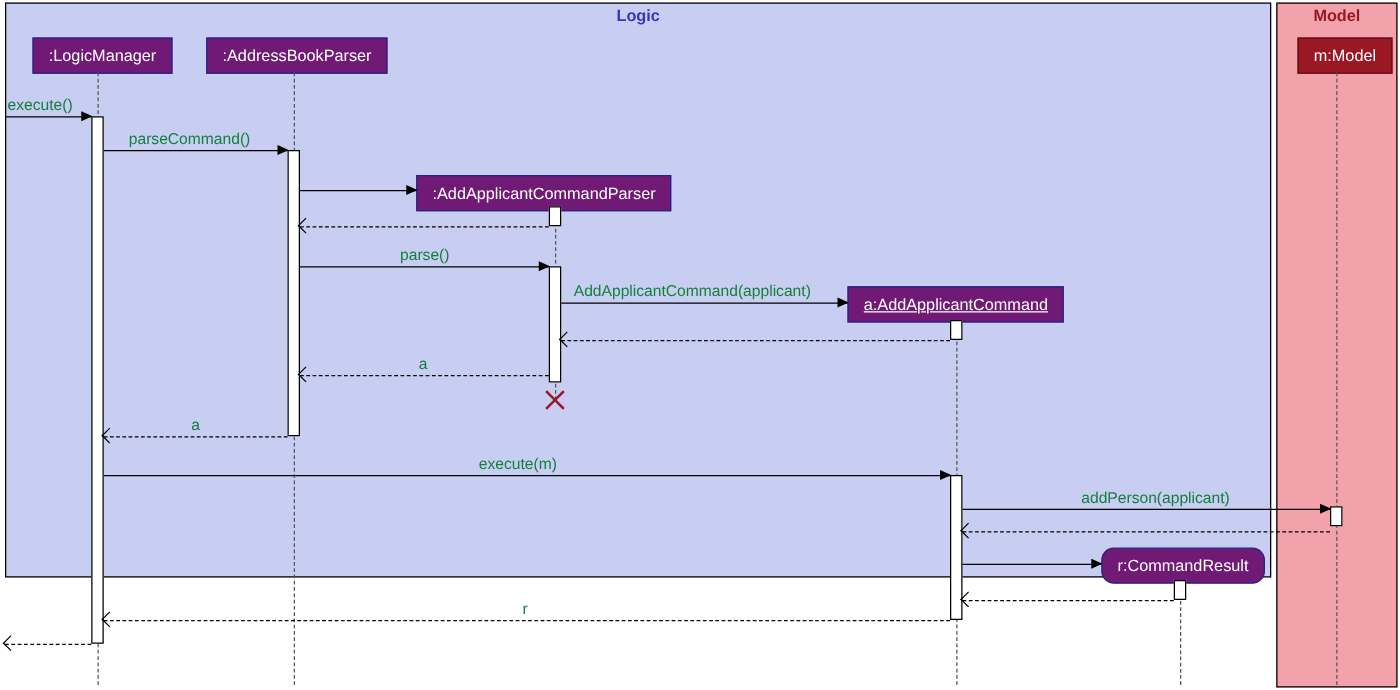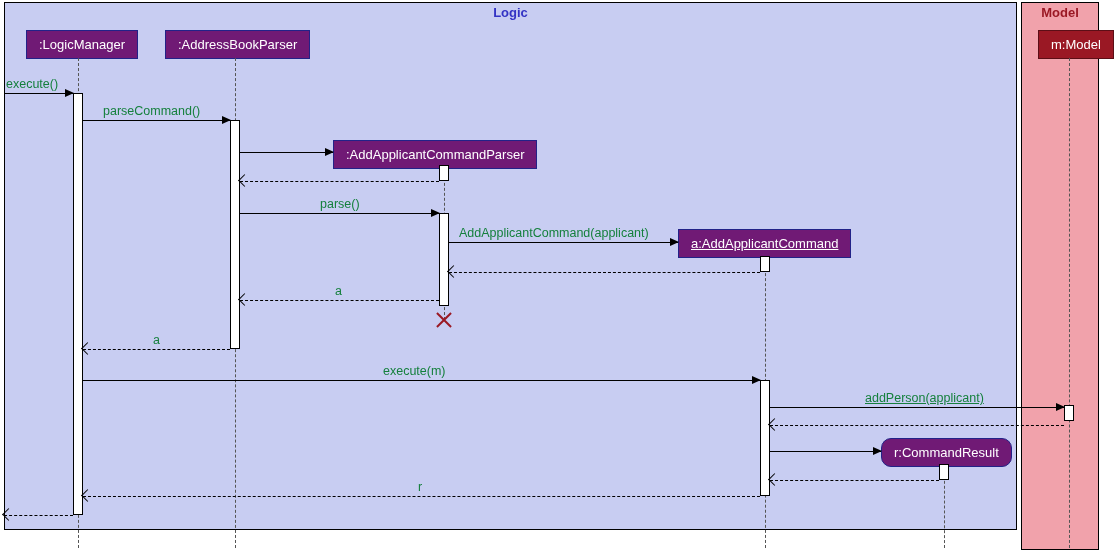--- a/index.html
+++ b/index.html
@@ -13,28 +13,28 @@
     overflow: hidden;
   }
   .region {
     position: absolute;
     border: 1px solid #000;
   }
   .logic-region {
     left: 4px;
     top: 2px;
     width: 1013px;
-    height: 528px;
+    height: 460px;
     background: #c8cdf2;
   }
   .logic-title { position:absolute; top:2px; left:50%; transform:translateX(-50%); color:#3333c4; font-weight:bold; font-size:13px;}
   .model-region {
     left: 1021px;
     top: 2px;
-    width: 78px;
+    width: 97px;
     height: 548px;
     background: #f1a2ab;
   }
   .model-title { position:absolute; top:2px; left:50%; transform:translateX(-50%); color:#9a1824; font-weight:bold; font-size:13px;}
 
   .participant {
     position: absolute;
     padding: 6px 12px;
     background: #701a75;
     color: #fff;
@@ -206,21 +206,21 @@
 
 <div class="msg" style="left:83px; top:380px; width:677px;">
   <div class="msg-line" style="left:0; width:677px;"></div>
   <div class="arrow-head right"></div>
   <div class="msg-label" style="left:300px;">execute(m)</div>
 </div>
 
 <div class="msg" style="left:770px; top:407px; width:294px;">
   <div class="msg-line" style="left:0; width:294px;"></div>
   <div class="arrow-head right"></div>
-  <div class="msg-label" style="left:95px;text-decoration:underline;">addPerson(applicant)</div>
+  <div class="msg-label" style="left:95px;">addPerson(applicant)</div>
 </div>
 
 <div class="msg" style="left:770px; top:425px; width:294px;">
   <div class="msg-line dashed" style="left:0; width:294px;"></div>
   <div class="arrow-head open-left"></div>
 </div>
 
 <div class="msg" style="left:770px; top:451px; width:111px;">
   <div class="msg-line" style="left:0; width:111px;"></div>
   <div class="arrow-head right"></div>

